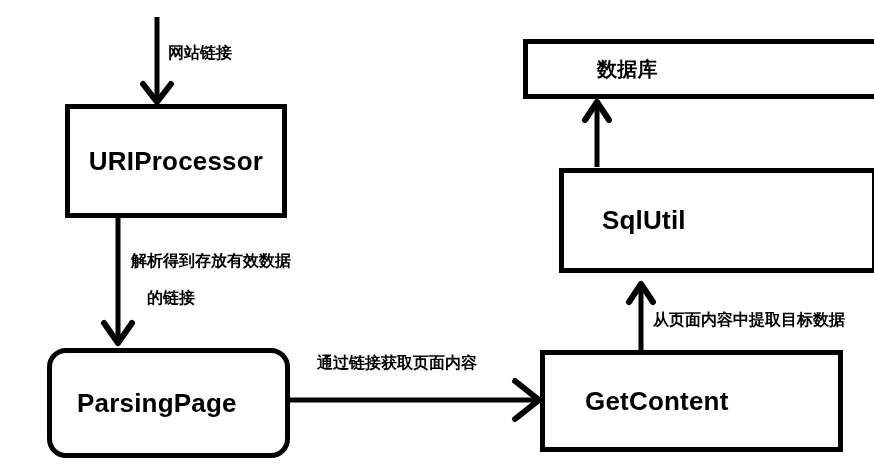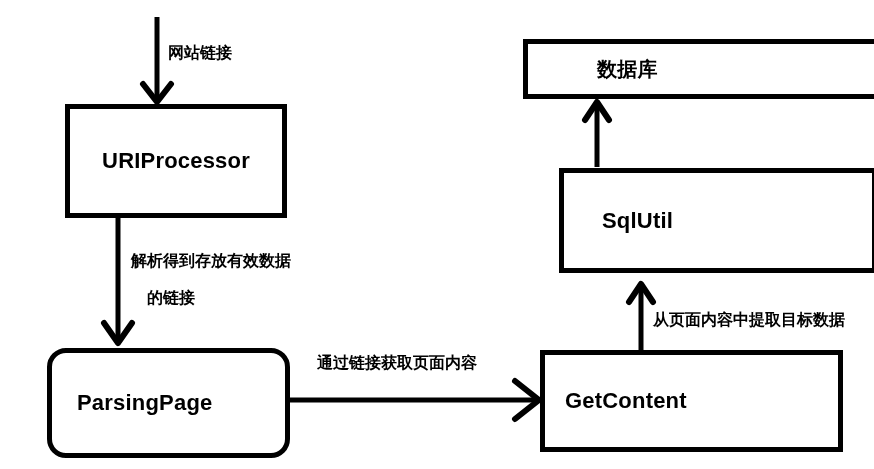--- a/index.html
+++ b/index.html
@@ -18,27 +18,27 @@
     width: 874px; height: 469px;
   }
   .node {
     position: absolute;
     box-sizing: border-box;
     border: 5px solid #000000;
     background: #ffffff;
     display: flex;
     align-items: center;
     font-weight: bold;
-    font-size: 22px;
+    font-size: 26px;
     letter-spacing: 0.2px;
     white-space: nowrap;
   }
   .node-uriprocessor { left: 65px;  top: 104px; width: 222px; height: 114px; justify-content: center; }
   .node-parsingpage  { left: 47px;  top: 348px; width: 243px; height: 110px; padding-left: 25px; border-radius: 19px; }
-  .node-getcontent   { left: 540px; top: 350px; width: 303px; height: 102px; padding-left: 20px; }
+  .node-getcontent   { left: 540px; top: 350px; width: 303px; height: 102px; padding-left: 40px; }
   .node-sqlutil      { left: 535px; top: 168px; width: 318px; height: 105px; padding-left: 38px; margin-left: 24px; }
   .node-database     { left: 523px; top: 39px;  width: 372px; height: 60px;  padding-left: 69px; font-size: 20px; }
   .edge-label {
     position: absolute;
     font-weight: bold;
     font-size: 16px;
     line-height: 21px;
     white-space: nowrap;
   }
   .lbl-input   { left: 168px; top: 42px;  }

